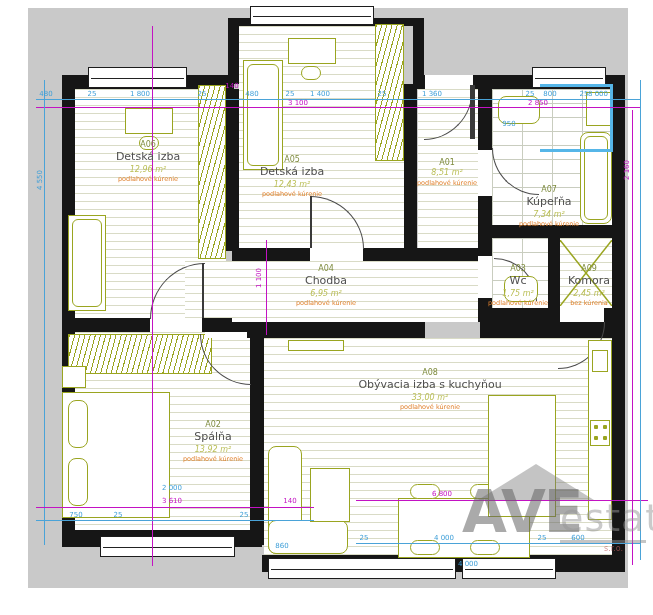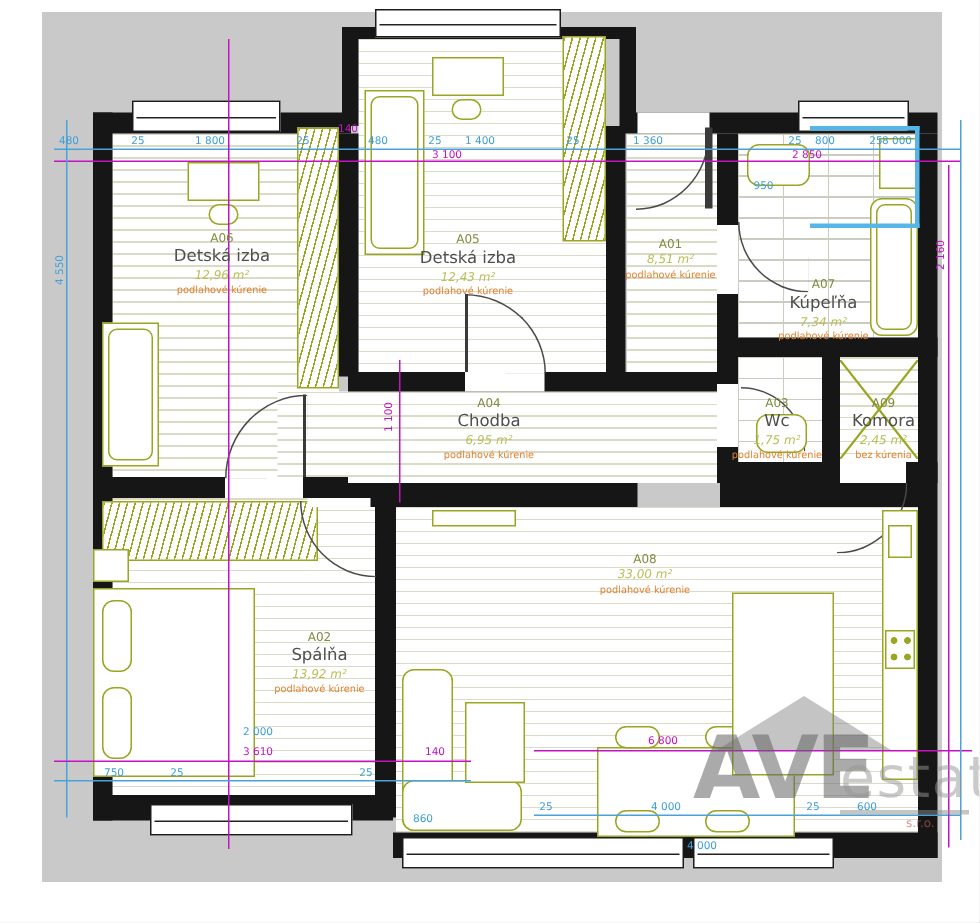--- a/index.html
+++ b/index.html
@@ -169,27 +169,27 @@
   <div class="dline m" style="left:152px;top:26px;width:1px;height:540px;"></div>
   <div class="dline m" style="left:266px;top:240px;width:1px;height:95px;"></div>
   <div class="dline b" style="left:36px;top:520px;width:278px;height:1px;"></div>
   <div class="dline m" style="left:36px;top:507px;width:278px;height:1px;"></div>
   <div class="dline m" style="left:356px;top:500px;width:292px;height:1px;"></div>
   <div class="dline b" style="left:356px;top:543px;width:284px;height:1px;"></div>
   <div class="dline b" style="left:640px;top:80px;width:1px;height:480px;"></div>
   <div class="dline m" style="left:632px;top:110px;width:1px;height:455px;"></div>
 
   <div id="room-labels">
-      <div class="room-label" style="left: 148px; top: 154px; text-align: center;">
+      <div class="room-label" style="left: 148px; top: 140px; text-align: center;">
         <span class="r-code">A06</span>
         <span class="r-name">Detská izba</span>
         <span class="r-area">12,96 m²</span>
         <span class="r-note">podlahové kúrenie</span>
       </div>
-      <div class="room-label" style="left: 312px; top: 155px; text-align: center;">
+      <div class="room-label" style="left: 292px; top: 155px; text-align: center;">
         <span class="r-code">A05</span>
         <span class="r-name">Detská izba</span>
         <span class="r-area">12,43 m²</span>
         <span class="r-note">podlahové kúrenie</span>
       </div>
       <div class="room-label" style="left: 447px; top: 158px;">
         <span class="r-code">A01</span>
         <span class="r-area">8,51 m²</span>
         <span class="r-note">podlahové kúrenie</span>
       </div>
@@ -212,20 +212,21 @@
         <span class="r-note">podlahové kúrenie</span>
       </div>
       <div class="room-label" style="left: 589px; top: 264px;">
         <span class="r-code">A09</span>
         <span class="r-name">Komora</span>
         <span class="r-area">2,45 m²</span>
         <span class="r-note">bez kúrenia</span>
       </div>
       <div class="room-label" style="left: 430px; top: 368px;">
         <span class="r-code">A08</span>
+        <span class="r-name">Obývacia izba s kuchyňou</span>
         <span class="r-area">33,00 m²</span>
         <span class="r-note">podlahové kúrenie</span>
       </div>
       <div class="room-label" style="left: 213px; top: 420px;">
         <span class="r-code">A02</span>
         <span class="r-name">Spálňa</span>
         <span class="r-area">13,92 m²</span>
         <span class="r-note">podlahové kúrenie</span>
       </div>
     </div>

